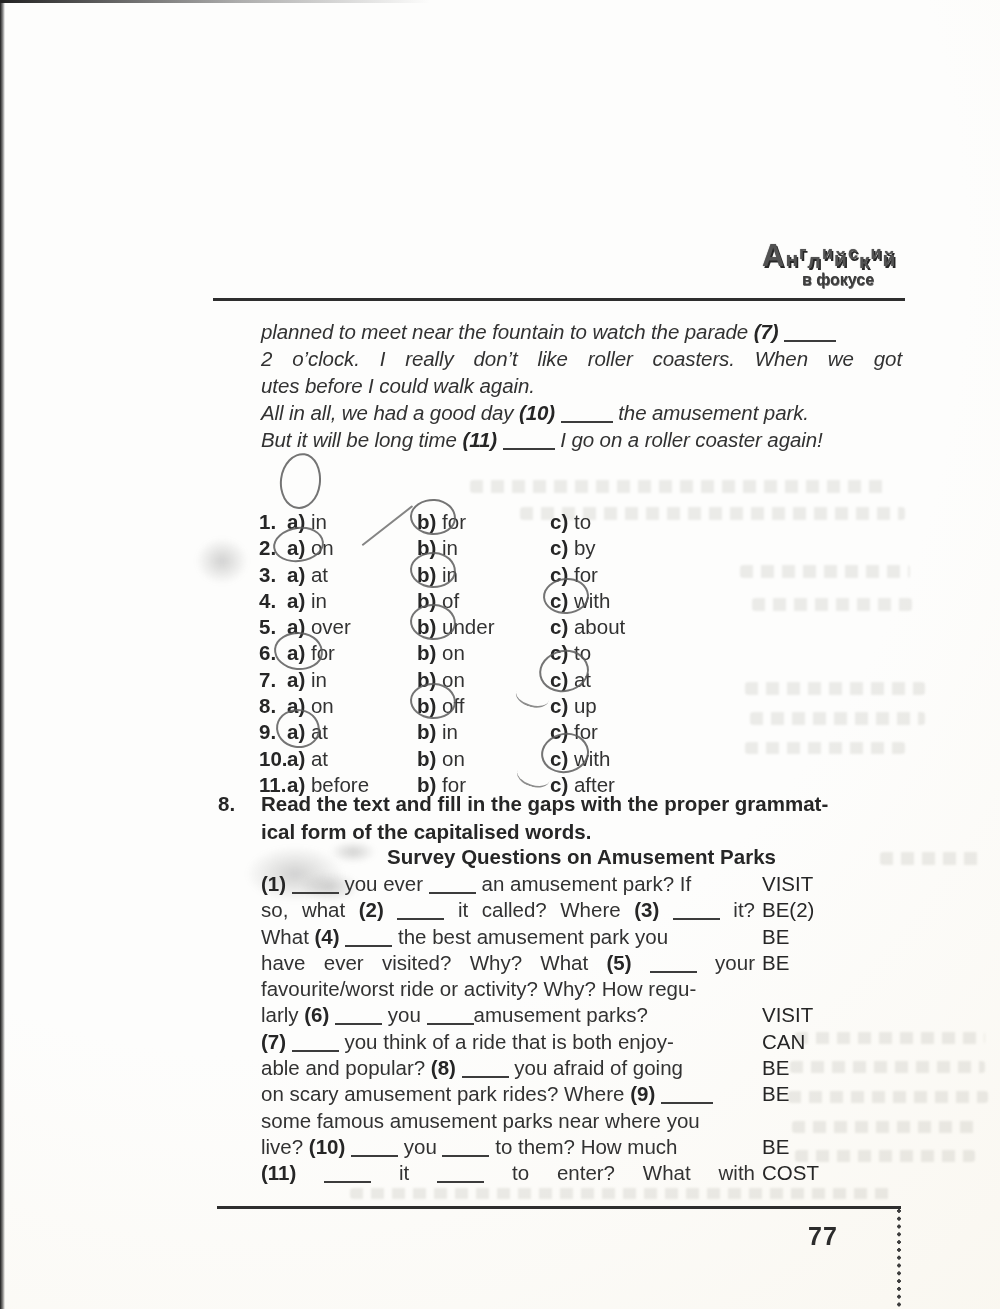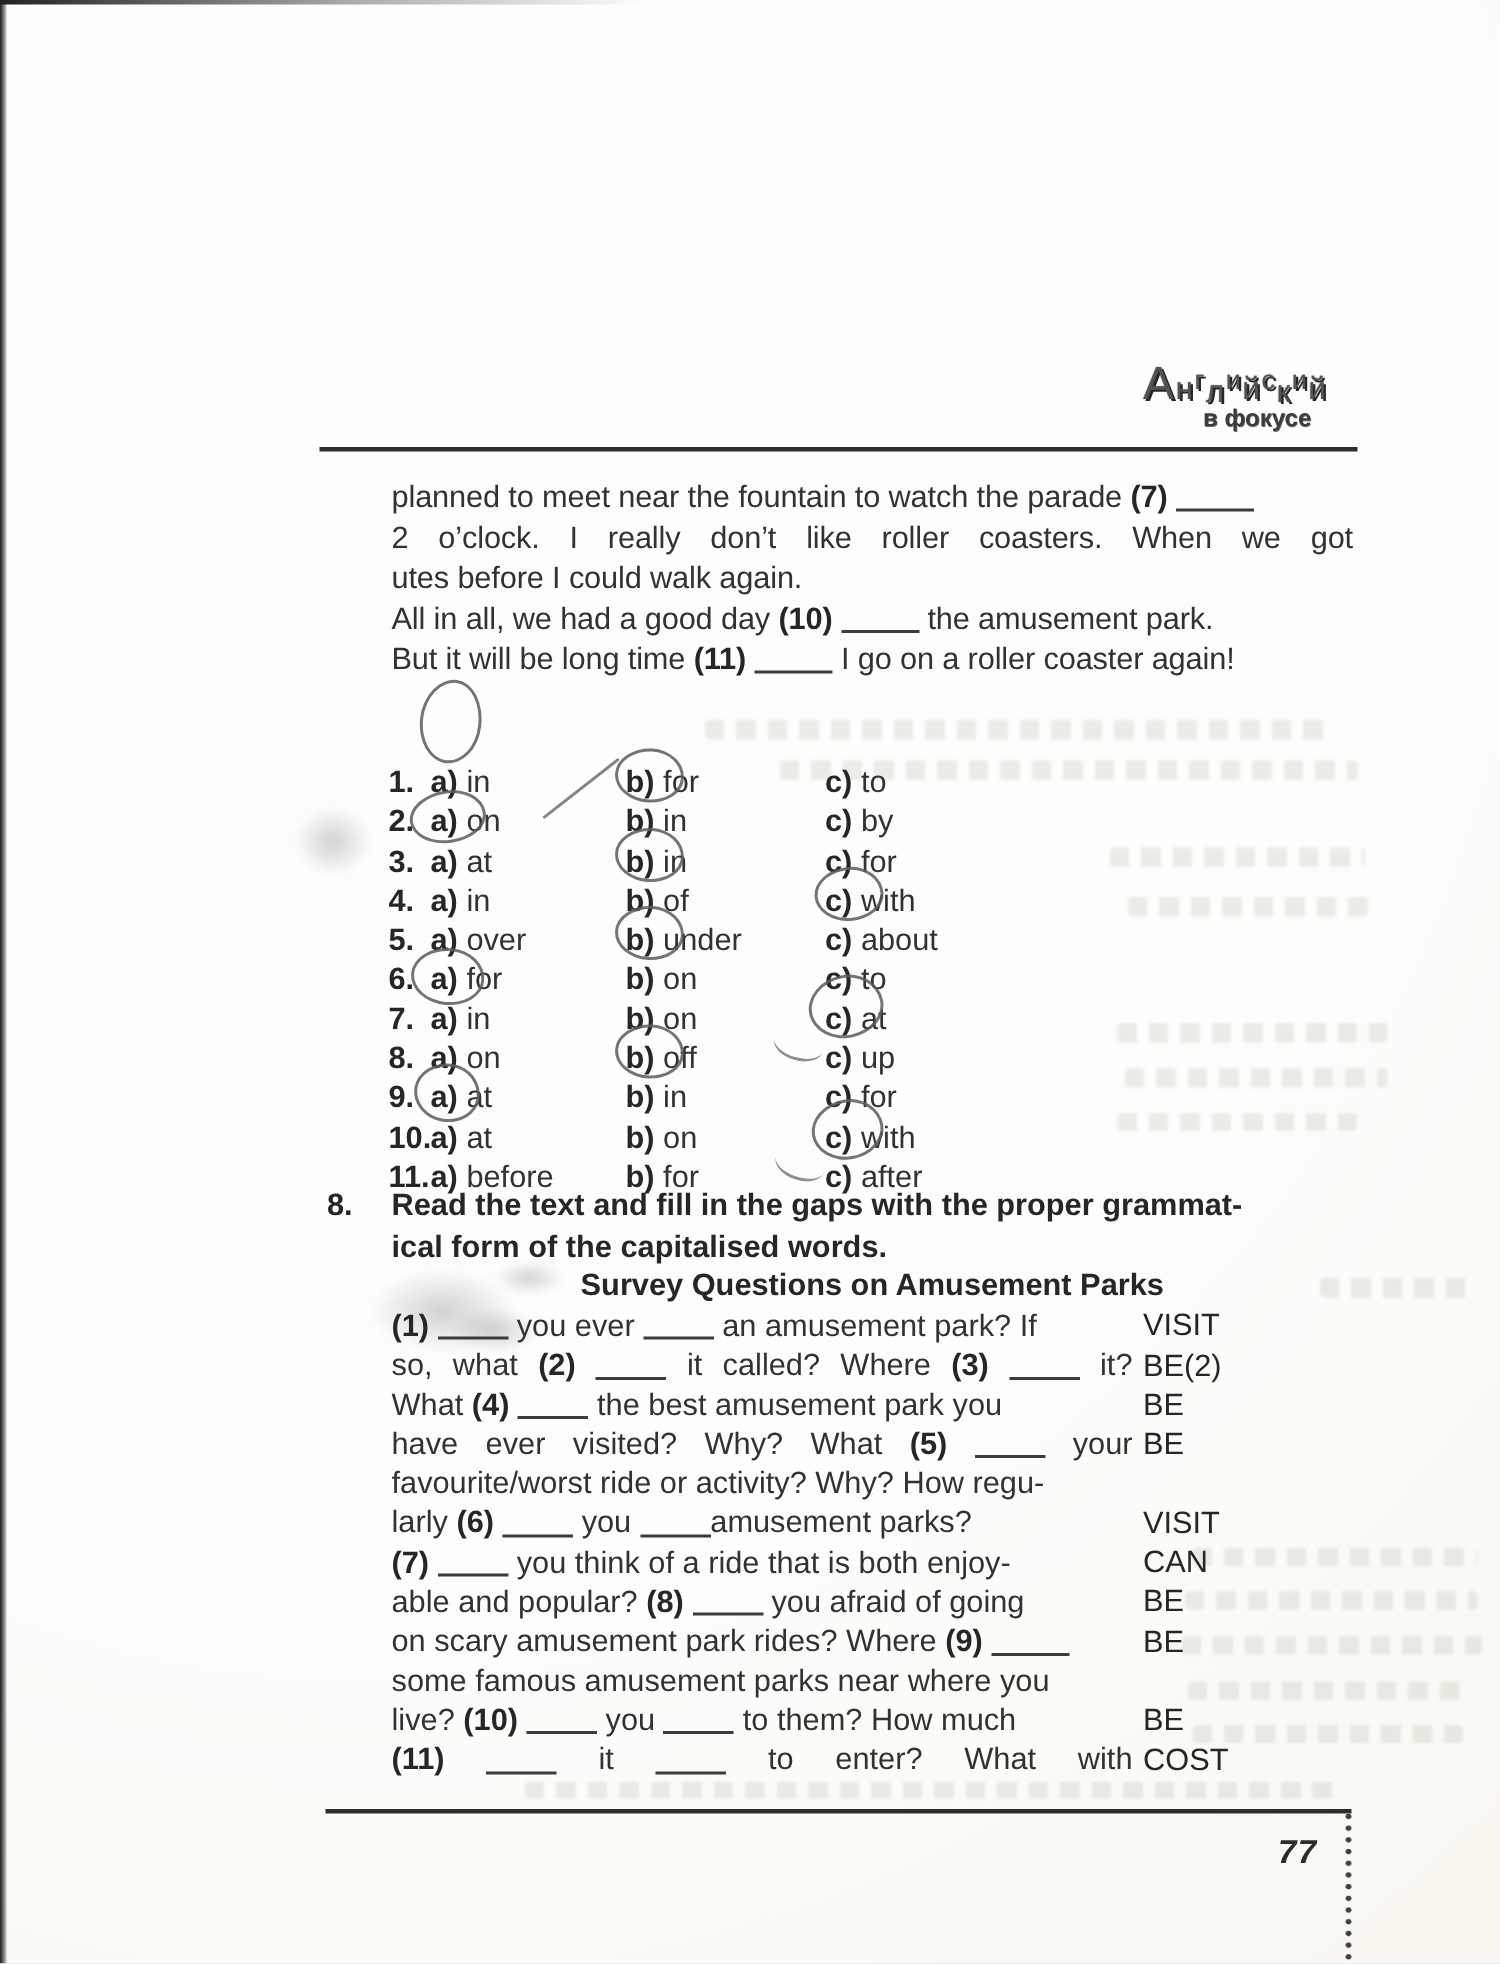--- a/index.html
+++ b/index.html
@@ -9,41 +9,41 @@
     font-family:"Liberation Sans","DejaVu Sans",sans-serif;
     color:#333;
   }
   
   .edge-left{position:absolute;left:0;top:0;width:5px;height:1309px;
     background:linear-gradient(90deg,#1d1d1d,rgba(40,40,40,.55) 55%,rgba(60,60,60,0));}
   .edge-top{position:absolute;left:0;top:0;height:3px;width:430px;
     background:linear-gradient(90deg,#222,rgba(50,50,50,.4) 55%,rgba(80,80,80,0));}
   
   .logo{position:absolute;left:762px;top:238px;width:150px;}
-  .logo-l1{font-weight:normal;font-size:21px;color:#525252;letter-spacing:1px;
+  .logo-l1{font-weight:bold;font-size:21px;color:#525252;letter-spacing:1px;
     text-shadow:1.5px 1.5px 0 #262626, 0 0 1px #8a8a8a;white-space:nowrap;}
   .logo-l1 span{display:inline-block;}
   .logo-l1 span:nth-child(1){font-size:31px;}
   .logo-l1 span:nth-child(3),.logo-l1 span:nth-child(5),
   .logo-l1 span:nth-child(7),.logo-l1 span:nth-child(9){transform:translateY(-7px);font-size:18px;}
   .logo-l1 span:nth-child(4),.logo-l1 span:nth-child(8){transform:translateY(2px);}
   .logo-l2{font-weight:bold;font-size:16px;color:#3c3c3c;margin:-3px 0 0 40px;
     text-shadow:.5px .5px 0 #6b6b6b;}
   
   .top-rule{position:absolute;left:213px;top:298px;width:692px;height:3px;background:#2e2e2e;}
   .bottom-rule{position:absolute;left:217px;top:1206px;width:684px;height:3px;background:#2e2e2e;}
   .dotted-edge{position:absolute;left:897px;top:1208px;width:4px;height:101px;
     background-image:radial-gradient(circle at 2px 3px,#3e3e3e 1.7px,rgba(62,62,62,0) 2px);
     background-size:4px 7.8px;background-repeat:repeat-y;}
-  .page-number{position:absolute;left:852px;top:1222px;font-weight:bold;font-style:italic;
-    font-size:22px;color:#2c2c2c;letter-spacing:1px;}
+  .page-number{position:absolute;left:808px;top:1222px;font-weight:bold;
+    font-size:25px;color:#2c2c2c;letter-spacing:1px;}
   
   .intro{position:absolute;left:261px;top:318px;width:641px;font-size:20.5px;line-height:27px;
     color:#323232;letter-spacing:-.1px;}
-  .iline{height:27px;white-space:nowrap;}
+  .iline{height:27px;white-space:nowrap;font-style:italic;}
   .iline:nth-child(2){white-space:normal;text-align:justify;text-align-last:justify;}
   .bseg{font-weight:bold;color:#262626;}
   .blank{display:inline-block;border-bottom:2.2px solid #3c3c3c;height:.8em;transform:translateY(3px);}
   
   .choices{position:absolute;left:259px;top:478px;width:645px;font-size:20.5px;color:#323232;}
   .choice-row{position:relative;display:flex;align-items:baseline;height:26.3px;}
   .cnum{font-weight:bold;color:#262626;flex:none;width:28px;}
   .copt{flex:none;}
   .copt.ca{width:130px;margin-top:32px;}
   .copt.cb{width:133px;}

